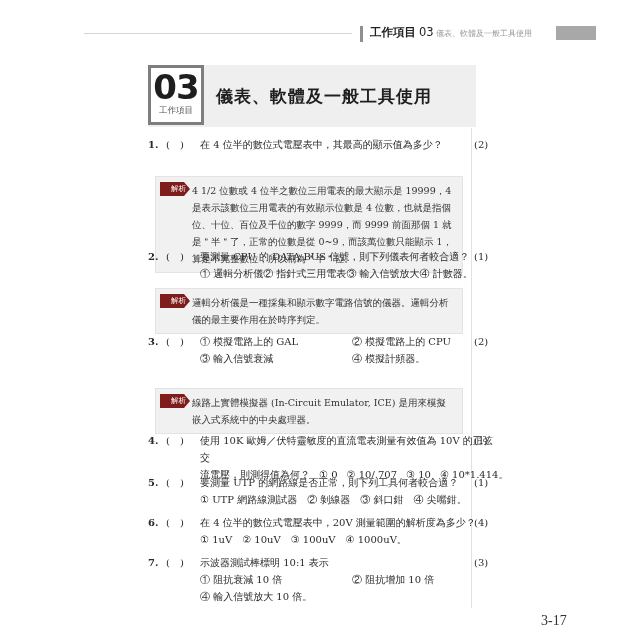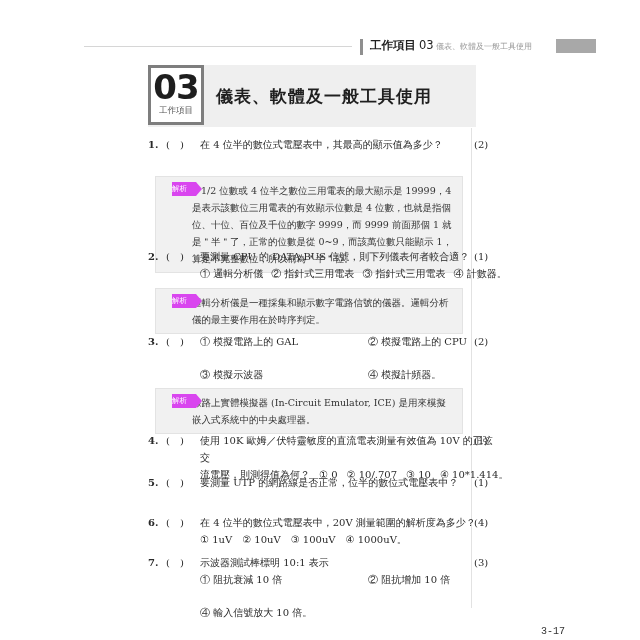--- a/index.html
+++ b/index.html
@@ -1,20 +1,20 @@
 <!DOCTYPE html>
 <html><head>
   <meta charset="utf-8">
   <style>
     * { margin: 0; padding: 0; box-sizing: border-box; }
     html, body { width: 640px; height: 640px; background: #ffffff; overflow: hidden; }
     body { position: relative; font-family: "DejaVu Serif", "Liberation Serif", serif; color: #2a2a2a; }
 
     
-    .run-header { position: absolute; top: 35px; left: 84px; width: 510px; height: 24px; }
+    .run-header { position: absolute; top: 22px; left: 84px; width: 510px; height: 24px; }
     .run-line { position: absolute; left: 0; top: 11px; width: 268px; height: 1px; background: #d6d6d6; }
     .run-bar { position: absolute; left: 276px; top: 4px; width: 3px; height: 16px; background: #8f8f8f; }
     .run-label { position: absolute; left: 286px; top: 3px; font-family: "DejaVu Sans", "Liberation Sans", sans-serif; font-size: 11.5px; font-weight: bold; color: #222; white-space: nowrap; }
     .run-label .num { font-weight: normal; margin-left: 3px; }
     .run-sub { position: absolute; left: 352px; top: 6px; font-family: "DejaVu Sans", sans-serif; font-size: 8px; color: #9a9a9a; white-space: nowrap; }
     .run-box { position: absolute; left: 472px; top: 4px; width: 40px; height: 14px; background: #a8a8a8; }
 
     
     .banner { position: absolute; top: 65px; left: 148px; width: 328px; height: 62px; background: #efefef; }
     .chap-box { position: absolute; left: 0; top: 0; width: 56px; height: 60px; border: 3px solid #7e7e7e; background: #fff; text-align: center; }
@@ -25,28 +25,28 @@
     
     .ans-divider { position: absolute; left: 471px; top: 128px; width: 1px; height: 480px; background: #e2e2e2; }
 
     
     .q { position: absolute; left: 148px; width: 345px; font-size: 10px; line-height: 17px; }
     .q-num { position: absolute; left: 0; top: 0; font-weight: bold; }
     .q-paren { position: absolute; left: 18px; top: 0; }
     .q-body { margin-left: 52px; }
     .q-ans { position: absolute; left: 326px; top: 0; }
     .opts { display: flex; gap: 10px; white-space: nowrap; }
-    .opts.grid { display: grid; grid-template-columns: 152px 150px; gap: 16px; }
+    .opts.grid { display: grid; grid-template-columns: 152px 150px; gap: 0; }
 
     
     .exp { position: absolute; left: 155px; width: 308px; background: #f1f1f1; border: 1px solid #e3e3e3; padding: 5px 8px 5px 36px; font-size: 9.5px; line-height: 17px; color: #333; }
-    .exp-tag { position: absolute; left: 16px; top: 5px; width: 30px; height: 14px; background: #d946ef; color: #fff; font-family: "DejaVu Sans", sans-serif; font-size: 7.5px; line-height: 14px; text-align: left; clip-path: polygon(0 0, 80% 0, 100% 50%, 80% 100%, 0 100%); padding-right: 4px; }
+    .exp-tag { position: absolute; left: 4px; top: 5px; width: 30px; height: 14px; background: #7f1d1d; color: #fff; font-family: "DejaVu Sans", sans-serif; font-size: 7.5px; line-height: 14px; text-align: right; clip-path: polygon(0 0, 80% 0, 100% 50%, 80% 100%, 0 100%); padding-right: 4px; }
     .exp-tag::before { content: ""; }
 
-    .page-num { position: absolute; left: 541px; top: 626px; font-family: Liberation Mono, monospace; font-size: 10px; color: #333; }
+    .page-num { position: absolute; left: 541px; top: 613px; font-family: Liberation Serif, serif; font-size: 14px; color: #333; }
   </style>
 </head>
 <body>
 
 <div class="run-header">
   <div class="run-line"></div>
   <div class="run-bar"></div>
   <div class="run-label">
     <span>工作項目</span><span class="num">03</span>
   </div>
@@ -75,42 +75,42 @@
 <div class="exp" style="top:176px;">
   <span class="exp-tag">解析</span>
   <div>4 1/2 位數或 4 位半之數位三用電表的最大顯示是 19999，4 是表示該數位三用電表的有效顯示位數是 4 位數，也就是指個位、十位、百位及千位的數字 9999，而 9999 前面那個 1 就是＂半＂了，正常的位數是從 0~9，而該萬位數只能顯示 1，算是不完整數位，所以稱為＂半＂位。</div>
 </div>
 
 <div class="q" style="top:248px;">
   <span class="q-num">2.</span>
   <span class="q-paren">(　)</span>
   <div class="q-body">
     <div>要測量 CPU 的 DATA BUS 信號，則下列儀表何者較合適？</div>
-    <div class="opts" style="gap:8px;">
+    <div class="opts" style="gap:0;">
       <span>① 邏輯分析儀</span>
       <span>② 指針式三用電表</span>
-      <span>③ 指針式三用電表</span>
+      <span>③ 輸入信號放大</span>
       <span>④ 計數器。</span>
     </div>
   </div>
   <span class="q-ans">(1)</span>
 </div>
 <div class="exp" style="top:288px;">
   <span class="exp-tag">解析</span>
   <div>邏輯分析儀是一種採集和顯示數字電路信號的儀器。邏輯分析儀的最主要作用在於時序判定。</div>
 </div>
 
 <div class="q" style="top:333px;">
   <span class="q-num">3.</span>
   <span class="q-paren">(　)</span>
   <div class="q-body">
     <div class="opts grid">
       <span>① 模擬電路上的 GAL</span>
       <span>② 模擬電路上的 CPU</span>
-      <span>③ 模擬示波器</span>
+      <span>③ 輸入信號衰減</span>
       <span>④ 模擬計頻器。</span>
     </div>
   </div>
   <span class="q-ans">(2)</span>
 </div>
 <div class="exp" style="top:388px;">
   <span class="exp-tag">解析</span>
   <div>線路上實體模擬器 (In-Circuit Emulator, ICE) 是用來模擬嵌入式系統中的中央處理器。</div>
 </div>
 
@@ -127,21 +127,27 @@
       <span>④ 10*1.414。</span>
     </div>
   </div>
   <span class="q-ans">(1)</span>
 </div>
 
 <div class="q" style="top:474px;">
   <span class="q-num">5.</span>
   <span class="q-paren">(　)</span>
   <div class="q-body">
-    <div>要測量 UTP 的網路線是否正常，位半的數位式電壓表中？</div>
+    <div>要測量 UTP 的網路線是否正常，則下列工具何者較合適？</div>
+    <div class="opts">
+      <span>① UTP 網路線測試器</span>
+      <span>② 剝線器</span>
+      <span>③ 斜口鉗</span>
+      <span>④ 尖嘴鉗。</span>
+    </div>
   </div>
   <span class="q-ans">(1)</span>
 </div>
 
 <div class="q" style="top:514px;">
   <span class="q-num">6.</span>
   <span class="q-paren">(　)</span>
   <div class="q-body">
     <div>在 4 位半的數位式電壓表中，20V 測量範圍的解析度為多少？</div>
     <div class="opts">

